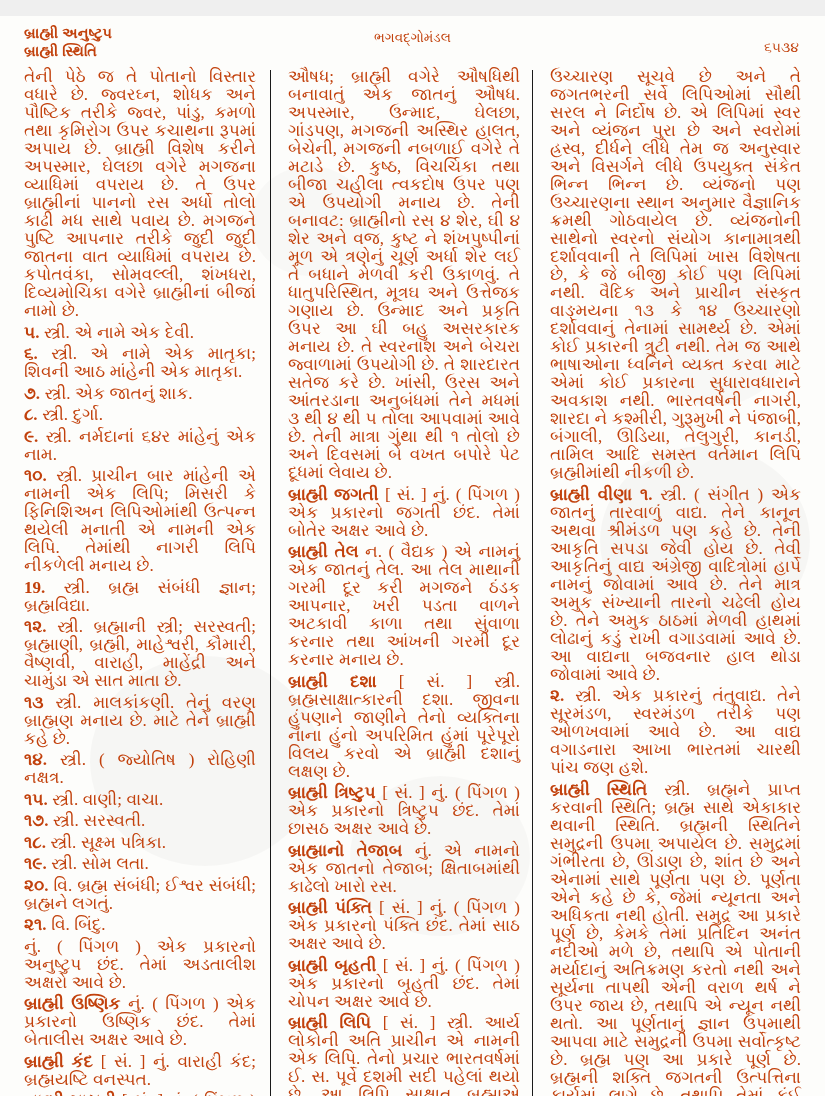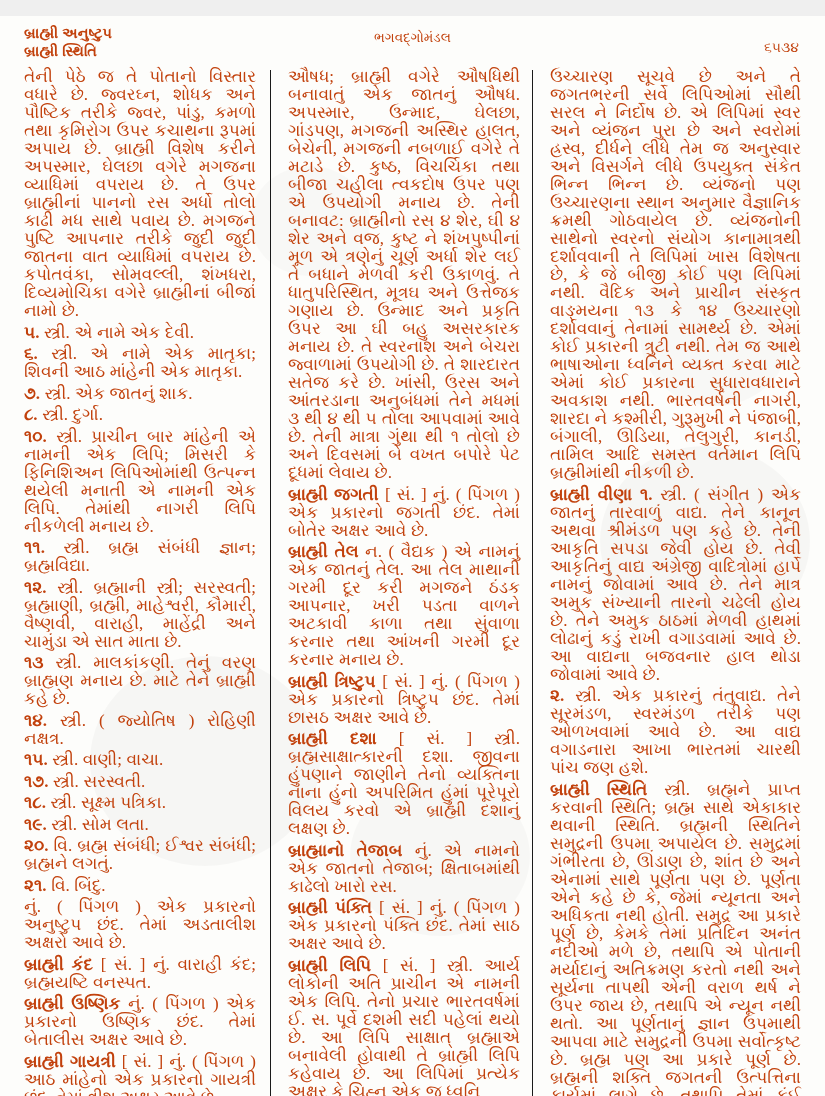--- a/index.html
+++ b/index.html
@@ -146,49 +146,51 @@
 
   <div class="columns">
 
     <div class="col col-1">
       <div class="para flow">તેની પેઠે જ તે પોતાનો વિસ્તાર વધારે છે. જ્વરઘ્ન, શોધક અને પૌષ્ટિક તરીકે જ્વર, પાંડુ, કમળો તથા કૃમિરોગ ઉપર કચાથના રૂપમાં અપાય છે. બ્રાહ્મી વિશેષ કરીને અપસ્માર, ઘેલછા વગેરે મગજના વ્યાધિમાં વપરાય છે. તે ઉપર બ્રાહ્મીનાં પાનનો રસ અર્ધો તોલો કાઢી મધ સાથે પવાય છે. મગજને પુષ્ટિ આપનાર તરીકે જુદી જુદી જાતના વાત વ્યાધિમાં વપરાય છે. કપોતવંકા, સોમવલ્લી, શંખધરા, દિવ્યમોચિકા વગેરે બ્રાહ્મીનાં બીજાં નામો છે.</div>
 
       <div class="entry numbered"><span class="num">૫.</span> <span>સ્ત્રી. એ નામે એક દેવી.</span></div>
       <div class="entry numbered"><span class="num">૬.</span> <span>સ્ત્રી. એ નામે એક માતૃકા; શિવની આઠ માંહેની એક માતૃકા.</span></div>
       <div class="entry numbered"><span class="num">૭.</span> <span>સ્ત્રી. એક જાતનું શાક.</span></div>
       <div class="entry numbered"><span class="num">૮.</span> <span>સ્ત્રી. દુર્ગા.</span></div>
+      <div class="entry numbered"><span class="num">૯.</span> <span>સ્ત્રી. નર્મદાનાં ૬૪ર માંહેનું એક નામ.</span></div>
       <div class="entry numbered"><span class="num">૧૦.</span> <span>સ્ત્રી. પ્રાચીન બાર માંહેની એ નામની એક લિપિ; મિસરી કે ફિનિશિઅન લિપિઓમાંથી ઉત્પન્ન થયેલી મનાતી એ નામની એક લિપિ. તેમાંથી નાગરી લિપિ નીકળેલી મનાય છે.</span></div>
-      <div class="entry numbered"><span class="num">૧૧.</span> <span>સ્ત્રી. બ્રહ્મ સંબંધી જ્ઞાન; બ્રહ્મવિદ્યા.</span></div>
+      <div class="entry numbered"><span class="num">19.</span> <span>સ્ત્રી. બ્રહ્મ સંબંધી જ્ઞાન; બ્રહ્મવિદ્યા.</span></div>
       <div class="entry numbered"><span class="num">૧૨.</span> <span>સ્ત્રી. બ્રહ્માની સ્ત્રી; સરસ્વતી; બ્રહ્માણી, બ્રહ્મી, માહેશ્વરી, કૌમારી, વૈષ્ણવી, વારાહી, માહેંદ્રી અને ચામુંડા એ સાત માતા છે.</span></div>
       <div class="entry numbered"><span class="num">૧૩</span> <span>સ્ત્રી. માલકાંકણી. તેનું વરણ બ્રાહ્મણ મનાય છે. માટે તેને બ્રાહ્મી કહે છે.</span></div>
       <div class="entry numbered"><span class="num">૧૪.</span> <span>સ્ત્રી. ( જ્યોતિષ ) રોહિણી નક્ષત્ર.</span></div>
       <div class="entry numbered"><span class="num">૧૫.</span> <span>સ્ત્રી. વાણી; વાચા.</span></div>
       <div class="entry numbered"><span class="num">૧૭.</span> <span>સ્ત્રી. સરસ્વતી.</span></div>
       <div class="entry numbered"><span class="num">૧૮.</span> <span>સ્ત્રી. સૂક્ષ્મ પત્રિકા.</span></div>
       <div class="entry numbered"><span class="num">૧૯.</span> <span>સ્ત્રી. સોમ લતા.</span></div>
       <div class="entry numbered"><span class="num">૨૦.</span> <span>વિ. બ્રહ્મ સંબંધી; ઈશ્વર સંબંધી; બ્રહ્મને લગતું.</span></div>
       <div class="entry numbered"><span class="num">૨૧.</span> <span>વિ. બિંદુ.</span></div>
       <div class="entry numbered"><span class="num"></span> <span>નું. ( પિંગળ ) એક પ્રકારનો અનુષ્ટુપ છંદ. તેમાં અડતાલીશ અક્ષરો આવે છે.</span></div>
 
+      <div class="entry"><span class="hw">બ્રાહ્મી ઉષ્ણિક</span> <span>નું. ( પિંગળ ) એક પ્રકારનો ઉષ્ણિક છંદ. તેમાં બેતાલીસ અક્ષર આવે છે.</span></div>
       <div class="entry"><span class="hw">બ્રાહ્મી કંદ</span> <span>[ સં. ] નું. વારાહી કંદ; બ્રહ્મયષ્ટિ વનસ્પત.</span></div>
-      <div class="entry"><span class="hw">બ્રાહ્મી ઉષ્ણિક</span> <span>નું. ( પિંગળ ) એક પ્રકારનો ઉષ્ણિક છંદ. તેમાં બેતાલીસ અક્ષર આવે છે.</span></div>
       <div class="entry"><span class="hw">બ્રાહ્મી ગાયત્રી</span> <span>[ સં. ] નું. ( પિંગળ ) આઠ માંહેનો એક પ્રકારનો ગાયત્રી છંદ. તેમાં ત્રીશ અક્ષર આવે છે.</span></div>
       <div class="entry"><span class="hw">બ્રાહ્મી ઘૃત</span> <span>[ સં. બ્રાહ્મી ( એક ઔષધિ ) + ઘૃત ( ઘી ) ] ન. ( વૈદ્યક ) એ નામનું એક</span></div>
       <div class="entry"><span class="hw"></span> <span></span></div>
     </div>
 
     <div class="col col-2">
       <div class="para flow">ઔષધ; બ્રાહ્મી વગેરે ઔષધિથી બનાવાતું એક જાતનું ઔષધ. અપસ્માર, ઉન્માદ, ઘેલછા, ગાંડપણ, મગજની અસ્થિર હાલત, બેચેની, મગજની નબળાઈ વગેરે તે મટાડે છે. કુષ્ઠ, વિચર્ચિકા તથા બીજા ચહીલા ત્વકદોષ ઉપર પણ એ ઉપયોગી મનાય છે. તેની બનાવટ: બ્રાહ્મીનો રસ ૪ શેર, ઘી ૪ શેર અને વજ, કુષ્ટ ને શંખપુષ્પીનાં મૂળ એ ત્રણેનું ચૂર્ણ અર્ધા શેર લઈ તે બધાને મેળવી કરી ઉકાળવું. તે ધાતુપરિસ્થિત, મૂત્રઘ અને ઉત્તેજક ગણાય છે. ઉન્માદ અને પ્રકૃતિ ઉપર આ ઘી બહુ અસરકારક મનાય છે. તે સ્વરનાશ અને બેચરા જ્વાળામાં ઉપયોગી છે. તે શારદારત સતેજ કરે છે. ખાંસી, ઉરસ અને આંતરડાના અનુબંધમાં તેને મધમાં ૩ થી ૪ થી ૫ તોલા આપવામાં આવે છે. તેની માત્રા ગુંથા થી ૧ તોલો છે અને દિવસમાં બે વખત બપોરે પેટ દૂધમાં લેવાય છે.</div>
 
       <div class="entry"><span class="hw">બ્રાહ્મી જગતી</span> <span>[ સં. ] નું. ( પિંગળ ) એક પ્રકારનો જગતી છંદ. તેમાં બોતેર અક્ષર આવે છે.</span></div>
       <div class="entry"><span class="hw">બ્રાહ્મી તેલ</span> <span>ન. ( વૈદ્યક ) એ નામનું એક જાતનું તેલ. આ તેલ માથાની ગરમી દૂર કરી મગજને ઠંડક આપનાર, ખરી પડતા વાળને અટકાવી કાળા તથા સુંવાળા કરનાર તથા આંખની ગરમી દૂર કરનાર મનાય છે.</span></div>
+      <div class="entry"><span class="hw">બ્રાહ્મી દશા</span> <span>[ સં. ] સ્ત્રી. બ્રહ્મસાક્ષાત્કારની દશા. જીવના હુંપણાને જાણીને તેનો વ્યક્તિના નાના હુંનો અપરિમિત હુંમાં પૂરેપૂરો વિલય કરવો એ બ્રાહ્મી દશાનું લક્ષણ છે.</span></div>
       <div class="entry"><span class="hw">બ્રાહ્મી ત્રિષ્ટુપ</span> <span>[ સં. ] નું. ( પિંગળ ) એક પ્રકારનો ત્રિષ્ટુપ છંદ. તેમાં છાસઠ અક્ષર આવે છે.</span></div>
-      <div class="entry"><span class="hw">બ્રાહ્મી દશા</span> <span>[ સં. ] સ્ત્રી. બ્રહ્મસાક્ષાત્કારની દશા. જીવના હુંપણાને જાણીને તેનો વ્યક્તિના નાના હુંનો અપરિમિત હુંમાં પૂરેપૂરો વિલય કરવો એ બ્રાહ્મી દશાનું લક્ષણ છે.</span></div>
       <div class="entry"><span class="hw">બ્રાહ્માનો તેજાબ</span> <span>નું. એ નામનો એક જાતનો તેજાબ; ક્ષિતાબમાંથી કાઢેલો ખારો રસ.</span></div>
       <div class="entry"><span class="hw">બ્રાહ્મી પંક્તિ</span> <span>[ સં. ] નું. ( પિંગળ ) એક પ્રકારનો પંક્તિ છંદ. તેમાં સાઠ અક્ષર આવે છે.</span></div>
+      <div class="entry"><span class="hw">બ્રાહ્મી બૃહતી</span> <span>[ સં. ] નું. ( પિંગળ ) એક પ્રકારનો બૃહતી છંદ. તેમાં ચોપન અક્ષર આવે છે.</span></div>
       <div class="entry"><span class="hw">બ્રાહ્મી લિપિ</span> <span>[ સં. ] સ્ત્રી. આર્ય લોકોની અતિ પ્રાચીન એ નામની એક લિપિ. તેનો પ્રચાર ભારતવર્ષમાં ઈ. સ. પૂર્વે દશમી સદી પહેલાં થયો છે. આ લિપિ સાક્ષાત્ બ્રહ્માએ બનાવેલી હોવાથી તે બ્રાહ્મી લિપિ કહેવાય છે. આ લિપિમાં પ્રત્યેક અક્ષર કે ચિહ્ન એક જ ધ્વનિ</span></div>
     </div>
 
     <div class="col col-3">
       <div class="para flow">ઉચ્ચારણ સૂચવે છે અને તે જગતભરની સર્વે લિપિઓમાં સૌથી સરલ ને નિર્દોષ છે. એ લિપિમાં સ્વર અને વ્યંજન પુરા છે અને સ્વરોમાં હ્રસ્વ, દીર્ધને લીધે તેમ જ અનુસ્વાર અને વિસર્ગને લીધે ઉપયુક્ત સંકેત ભિન્ન ભિન્ન છે. વ્યંજનો પણ ઉચ્ચારણના સ્થાન અનુમાર વૈજ્ઞાનિક ક્રમથી ગોઠવાયેલ છે. વ્યંજનોની સાથેનો સ્વરનો સંયોગ કાનામાત્રથી દર્શાવવાની તે લિપિમાં ખાસ વિશેષતા છે, કે જે બીજી કોઈ પણ લિપિમાં નથી. વૈદિક અને પ્રાચીન સંસ્કૃત વાઙ્મયના ૧૩ કે ૧૪ ઉચ્ચારણો દર્શાવવાનું તેનામાં સામર્થ્ય છે. એમાં કોઈ પ્રકારની ત્રુટી નથી. તેમ જ આથે ભાષાઓના ધ્વનિને વ્યક્ત કરવા માટે એમાં કોઈ પ્રકારના સુધારાવધારાને અવકાશ નથી. ભારતવર્ષની નાગરી, શારદા ને કશ્મીરી, ગુરૂમુખી ને પંજાબી, બંગાલી, ઊડિયા, તેલુગુરી, કાનડી, તામિલ આદિ સમસ્ત વર્તમાન લિપિ બ્રહ્મીમાંથી નીકળી છે.</div>
 
       <div class="entry"><span class="hw">બ્રાહ્મી વીણા</span> <span class="num">૧.</span> <span>સ્ત્રી. ( સંગીત ) એક જાતનું તારવાળું વાદ્ય. તેને કાનૂન અથવા શ્રીમંડળ પણ કહે છે. તેની આકૃતિ સપડા જેવી હોય છે. તેવી આકૃતિનું વાદ્ય અંગ્રેજી વાદિત્રોમાં હાર્પે નામનું જોવામાં આવે છે. તેને માત્ર અમુક સંખ્યાની તારનો ચઢેલી હોય છે. તેને અમુક ઠાઠમાં મેળવી હાથમાં લોઢાનું કડું રાખી વગાડવામાં આવે છે. આ વાદ્યના બજવનાર હાલ થોડા જોવામાં આવે છે.</span></div>
 
       <div class="entry numbered"><span class="num">૨.</span> <span>સ્ત્રી. એક પ્રકારનું તંતુવાદ્ય. તેને સૂરમંડળ, સ્વરમંડળ તરીકે પણ ઓળખવામાં આવે છે. આ વાદ્ય વગાડનારા આખા ભારતમાં ચારથી પાંચ જણ હશે.</span></div>
 

